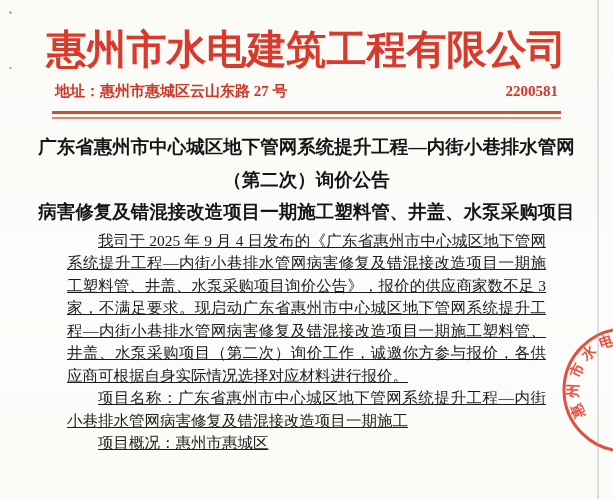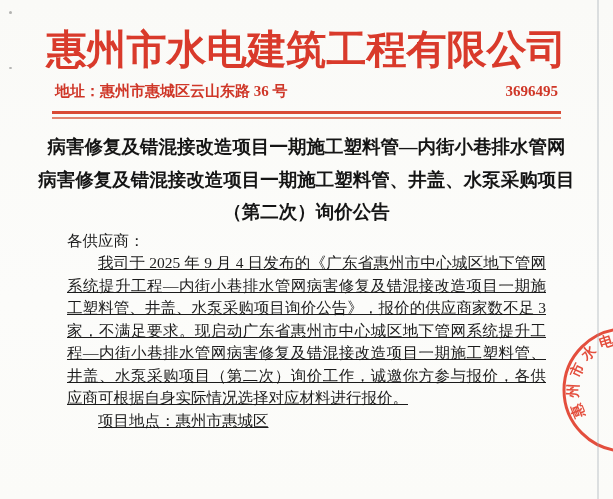--- a/index.html
+++ b/index.html
@@ -91,37 +91,37 @@
   .speck.s2{left:9px;top:67px;width:3px;height:2px;}
 </style>
 </head>
 <body>
 
 <div class="page">
 
   <div class="company-name">惠州市水电建筑工程有限公司</div>
 
   <div class="contact-line">
-    <span>地址：惠州市惠城区云山东路 36 号</span>
-    <span>3696495</span>
+    <span>地址：惠州市惠城区云山东路 27 号</span>
+    <span>2200581</span>
   </div>
 
   <div class="rule-thick"></div>
   <div class="rule-thin"></div>
 
   <div class="doc-title">
-    <div>病害修复及错混接改造项目一期施工塑料管—内街小巷排水管网</div>
+    <div>广东省惠州市中心城区地下管网系统提升工程—内街小巷排水管网</div>
+    <div>（第二次）询价公告</div>
     <div>病害修复及错混接改造项目一期施工塑料管、井盖、水泵采购项目</div>
-    <div>（第二次）询价公告</div>
   </div>
 
   <div class="body">
-    <p>各供应商：</p>
     <p class="indent">我司于 2025 年 9 月 4 日发布的《广东省惠州市中心城区地下管网系统提升工程—内街小巷排水管网病害修复及错混接改造项目一期施工塑料管、井盖、水泵采购项目询价公告》，报价的供应商家数不足 3 家，不满足要求。现启动广东省惠州市中心城区地下管网系统提升工程—内街小巷排水管网病害修复及错混接改造项目一期施工塑料管、井盖、水泵采购项目（第二次）询价工作，诚邀你方参与报价，各供应商可根据自身实际情况选择对应材料进行报价。</p>
-    <p class="indent">项目地点：惠州市惠城区</p>
+    <p class="indent">项目名称：广东省惠州市中心城区地下管网系统提升工程—内街小巷排水管网病害修复及错混接改造项目一期施工</p>
+    <p class="indent">项目概况：惠州市惠城区</p>
 
   </div>
 
   <svg class="seal" width="60" height="145" viewBox="0 0 60 145" aria-hidden="true">
     <defs>
       <path id="sealArc" d="M 33.5 97 A 47 47 0 0 1 99 31.5" fill="none"></path>
     </defs>
     <circle cx="72" cy="70" r="61" fill="none" stroke="#e2402e" stroke-width="3"></circle>
     <text font-size="14" font-weight="bold" fill="#e2402e" letter-spacing="5" font-family="Liberation Serif, DejaVu Serif, serif">
       <textPath href="#sealArc" startOffset="2">惠州市水电建筑</textPath>

